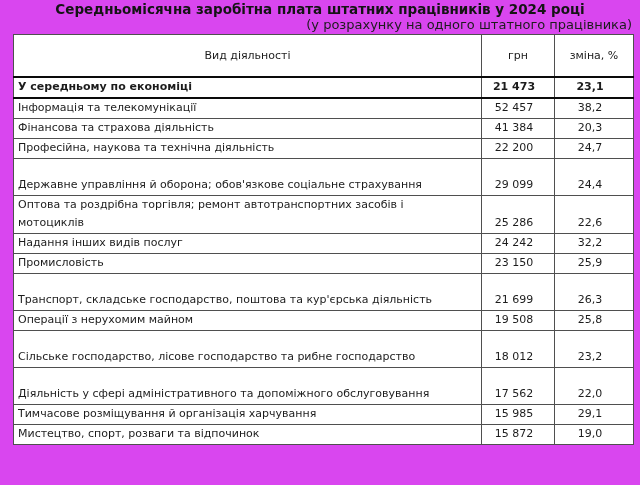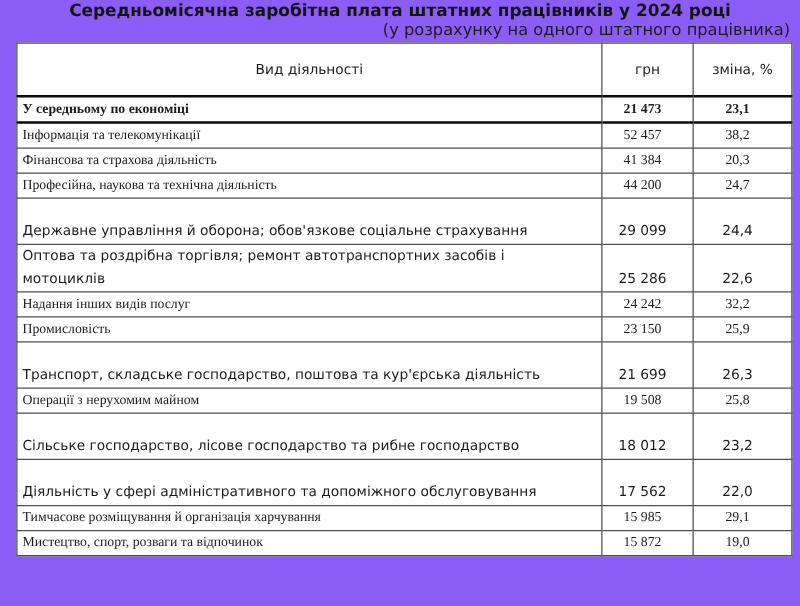--- a/index.html
+++ b/index.html
@@ -5,21 +5,21 @@
   * { box-sizing: border-box; }
   html, body { margin: 0; padding: 0; }
   body {
     font-family: "DejaVu Sans", "Liberation Sans", sans-serif;
     background: #ffffff;
     color: #1c1c1c;
   }
   .page {
     width: 640px;
     height: 485px;
-    background: #8b5cf6;
+    background: #d946ef;
     overflow: hidden;
   }
   .title {
     font-size: 13.5px;
     font-weight: bold;
     text-align: center;
     padding-top: 1px;
     line-height: 16px;
     color: #141414;
   }
@@ -58,21 +58,21 @@
     line-height: 18px;
     vertical-align: bottom;
   }
   td.num {
     text-align: center;
     padding: 0 8px 1px 0;
     line-height: 18px;
     vertical-align: bottom;
     white-space: nowrap;
   }
-  tr.h1 { height: 19px; font-family: Liberation Serif, serif; }
+  tr.h1 { height: 19px; }
   tr.h2 { height: 37px; }
   tr.summary td {
     font-weight: bold;
     border-top: 2px solid #0a0a0a;
     border-bottom: 2px solid #0a0a0a;
   }
 </style>
 </head>
 <body>
 
@@ -104,21 +104,21 @@
     <td class="num">52 457</td>
     <td class="num">38,2</td>
   </tr>
         <tr class="data-row h1">
     <td class="act">Фінансова та страхова діяльність</td>
     <td class="num">41 384</td>
     <td class="num">20,3</td>
   </tr>
         <tr class="data-row h1">
     <td class="act">Професійна, наукова та технічна діяльність</td>
-    <td class="num">44 200</td>
+    <td class="num">22 200</td>
     <td class="num">24,7</td>
   </tr>
         <tr class="data-row h2">
     <td class="act">Державне управління й оборона; обов'язкове соціальне страхування</td>
     <td class="num">29 099</td>
     <td class="num">24,4</td>
   </tr>
         <tr class="data-row h2">
     <td class="act">Оптова та роздрібна торгівля; ремонт автотранспортних засобів і мотоциклів</td>
     <td class="num">25 286</td>

